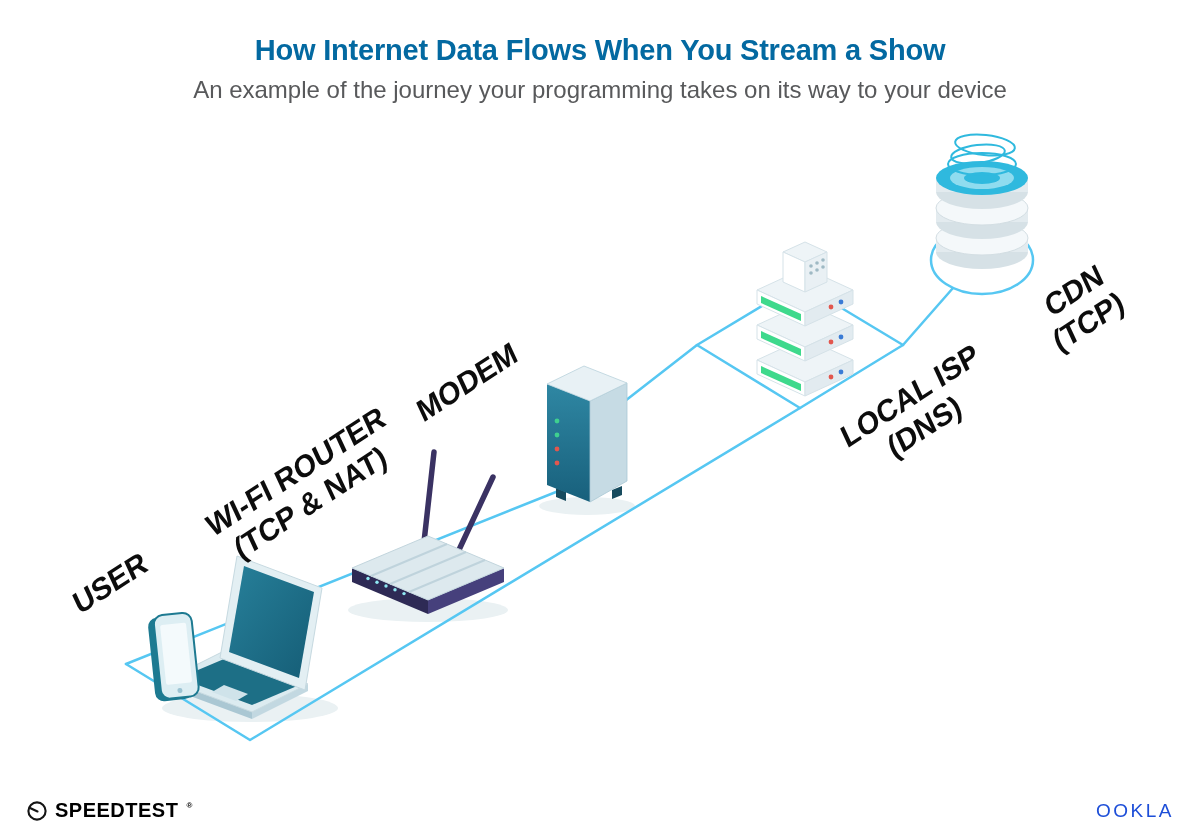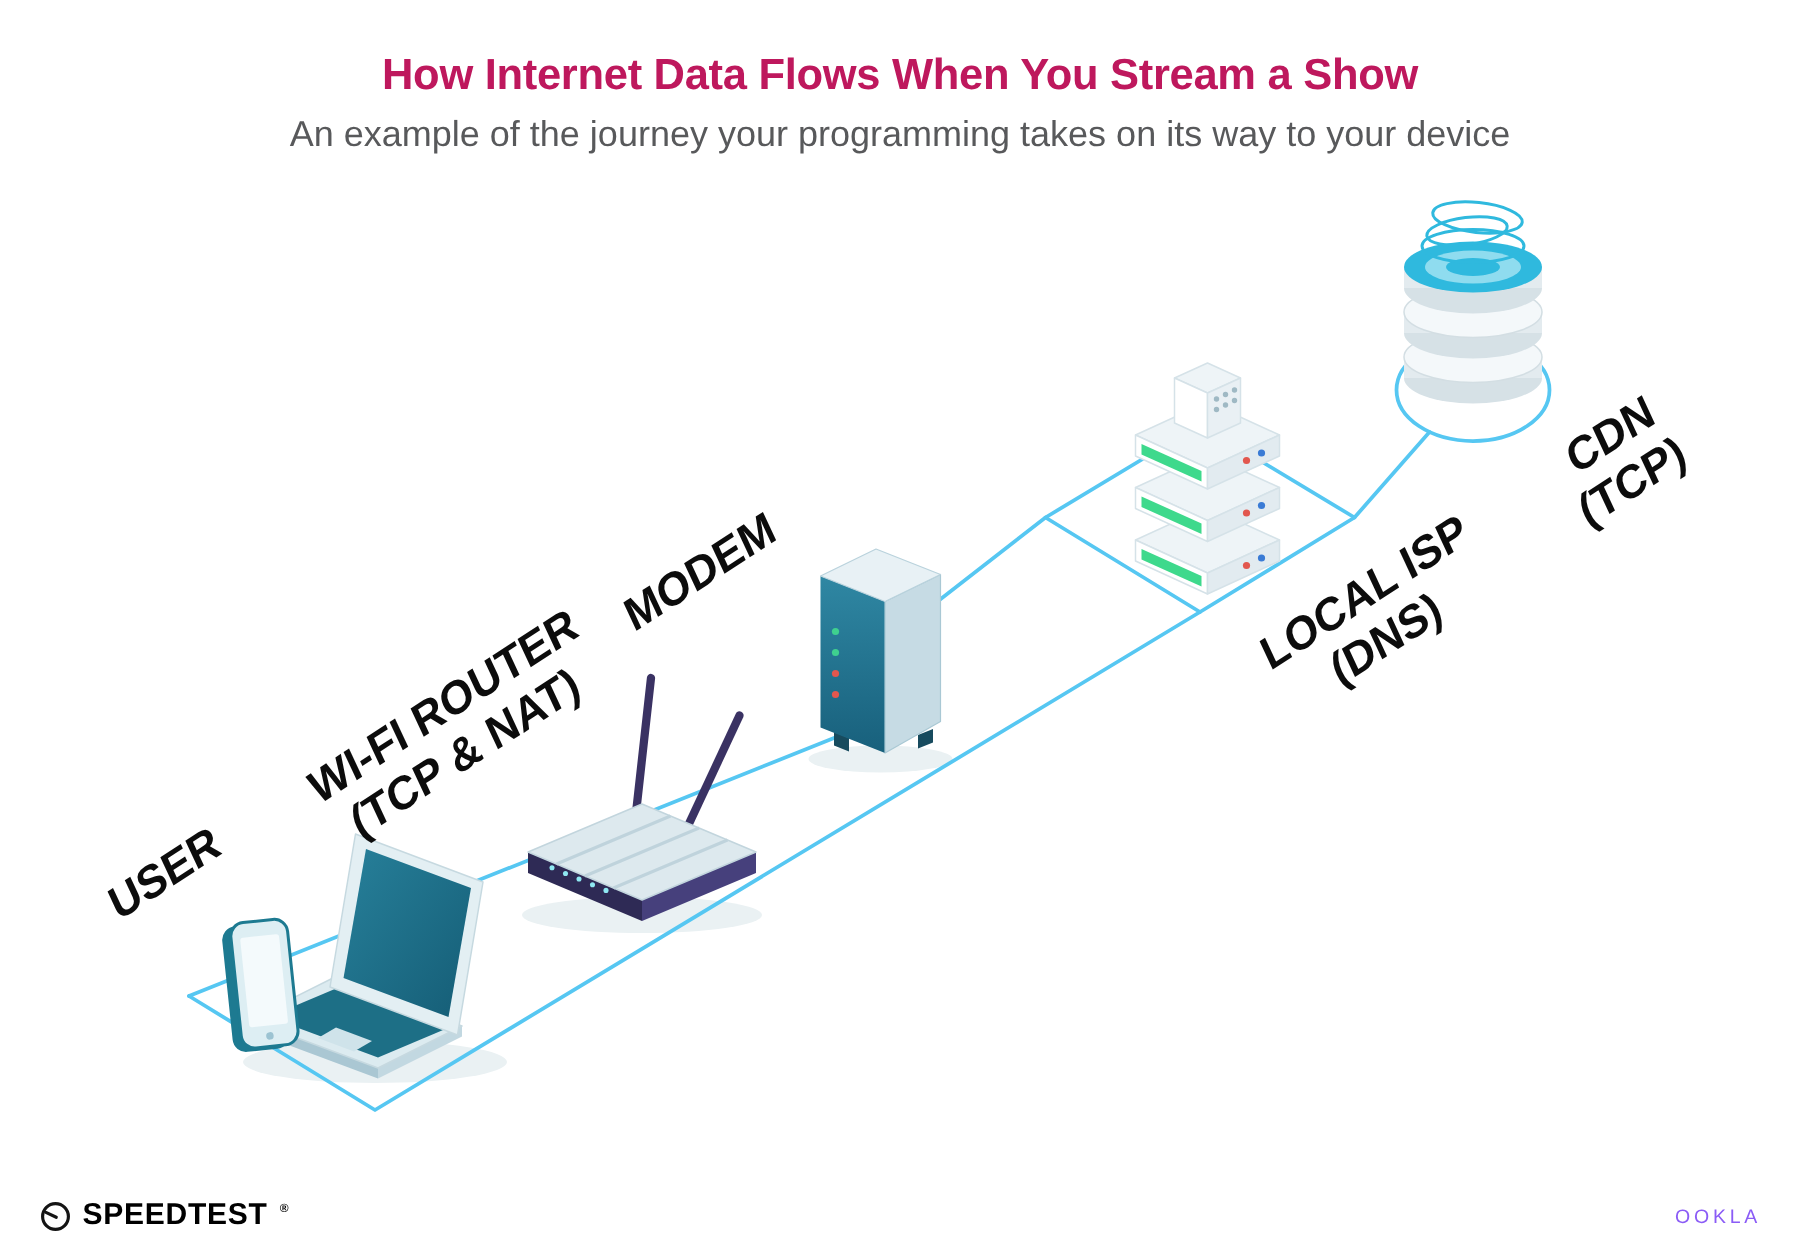--- a/index.html
+++ b/index.html
@@ -1,36 +1,36 @@
 <!DOCTYPE html>
 <html><head>
 <meta charset="utf-8">
 <style>
   html,body{margin:0;padding:0;background:#ffffff;}
   body{width:1200px;height:836px;position:relative;overflow:hidden;
        font-family:"Liberation Sans",sans-serif;}
   .stage{position:absolute;inset:0;width:1200px;height:836px;background:#ffffff;}
 
   .header{position:absolute;top:34px;left:0;right:0;text-align:center;}
-  .title{margin:0;font-size:29px;font-weight:700;color:#be185d;letter-spacing:-0.2px;}
+  .title{margin:0;font-size:29px;font-weight:700;color:#0369a1;letter-spacing:-0.2px;}
   .subtitle{margin:9px 0 0 0;font-size:24px;font-weight:400;color:#58595b;}
 
   .scene{position:absolute;left:0;top:0;}
 
   .iso-label{position:absolute;transform:translate(-50%,-50%) rotate(-33deg) skewX(-8deg);
              font-size:30px;font-weight:700;color:#0c0c0c;text-align:center;
              line-height:1.12;white-space:nowrap;}
   .iso-label .line{display:block;}
 
   .footer{position:absolute;left:0;right:0;bottom:14px;display:flex;
           justify-content:space-between;align-items:center;padding:0 26px;}
   .footer-left{display:flex;align-items:center;gap:7px;font-weight:700;
                font-size:20px;letter-spacing:0.5px;color:#000000;}
   .footer-left .reg{font-size:8px;margin-left:1px;align-self:flex-start;margin-top:2px;}
-  .footer-right{font-size:13px;letter-spacing:2.5px;color:#8b5cf6;font-weight:500;}
+  .footer-right{font-size:19px;letter-spacing:2.5px;color:#1d4ed8;font-weight:500;}
 </style>
 </head>
 <body>
 
 <div class="stage">
 
   <div class="header">
     <h1 class="title">How Internet Data Flows When You Stream a Show</h1>
     <div class="subtitle">An example of the journey your programming takes on its way to your device</div>
   </div>

